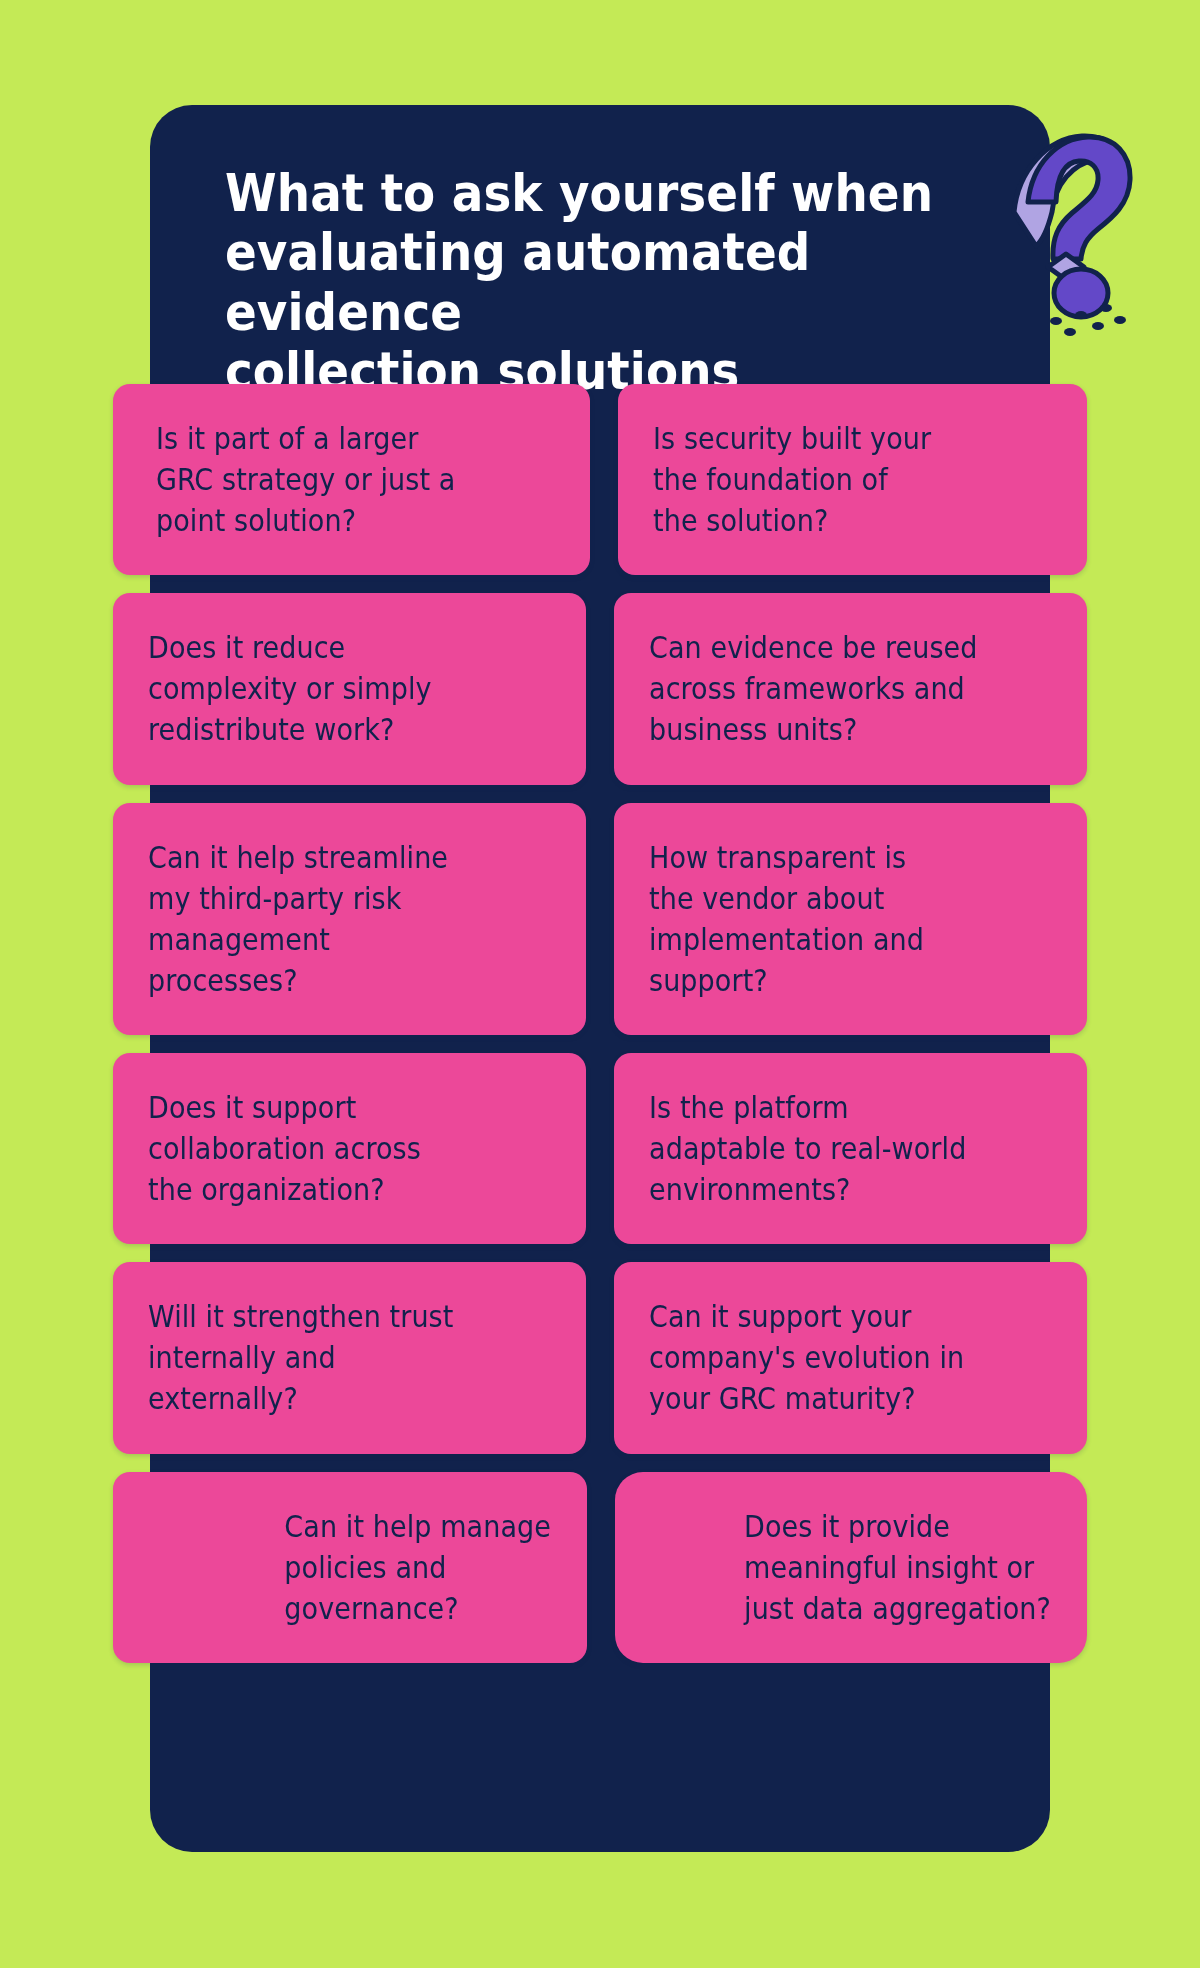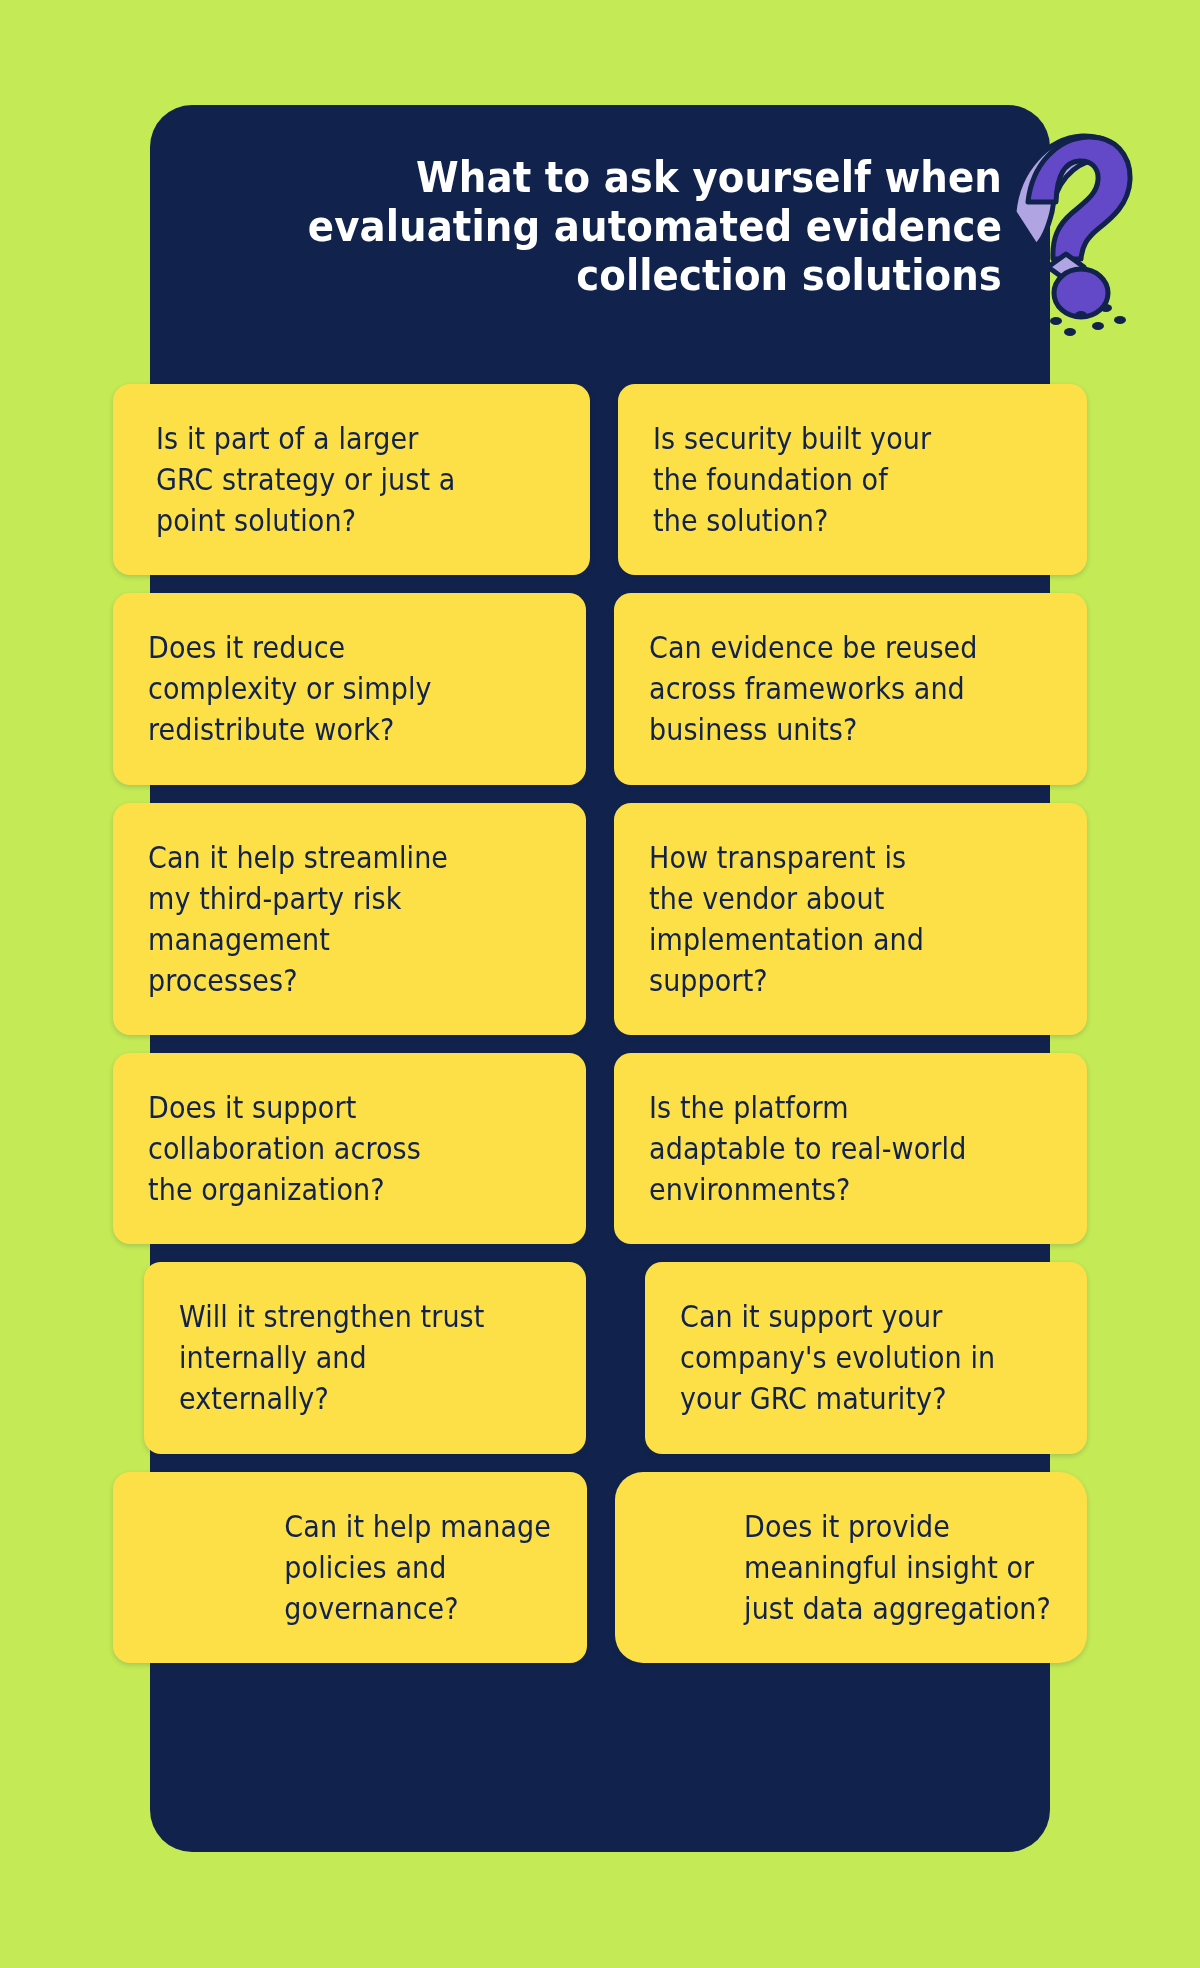--- a/index.html
+++ b/index.html
@@ -36,29 +36,28 @@
 
   
   .header {
     position: absolute;
     left: 213px;
     top: 152px;
     width: 790px;
     z-index: 3;
   }
   .header-title {
-    margin: 1px;
+    margin: 12px;
     color: #ffffff;
     font-family: "DejaVu Sans Condensed", "Liberation Sans Narrow", "Liberation Sans", sans-serif;
-    font-size: 43px;
+    font-size: 52px;
     font-weight: 700;
     line-height: 1.14;
     letter-spacing: 0.1px;
     white-space: pre-line;
-    text-align: right;
   }
 
   
   .qmark {
     position: absolute;
     left: 1008px;
     top: 128px;
     width: 125px;
     height: 215px;
     z-index: 4;
@@ -76,33 +75,33 @@
     flex-direction: column;
     gap: 18px;
   }
   .card-row {
     display: flex;
     gap: 28px;
     align-items: stretch;
   }
   .card {
     flex: 1 1 0;
-    background: #fde047;
+    background: #ec4899;
     border-radius: 17px;
     box-shadow: 0 2px 5px rgba(17,34,76,0.18);
     box-sizing: border-box;
     padding: 34px 36px 34px 35px;
     display: flex;
     align-items: flex-start;
   }
   .card-row.r1 .card { min-height: 156px; }
   .card-row.r2 .card { min-height: 156px; }
   .card-row.r3 .card { min-height: 156px; }
   .card-row.r4 .card { min-height: 200px; }
-  .card-row.r5 .card { min-height: 156px; margin-left: 31px; }
+  .card-row.r5 .card { min-height: 156px; }
   .card-row.r6 .card { min-height: 170px; justify-content: flex-end; }
 
   .card-text {
     margin: 0;
     color: #11224c;
     font-family: "DejaVu Sans Condensed", "Liberation Sans Narrow", "Liberation Sans", sans-serif;
     font-size: 30px;
     font-weight: 400;
     line-height: 1.37;
     white-space: pre-line;

